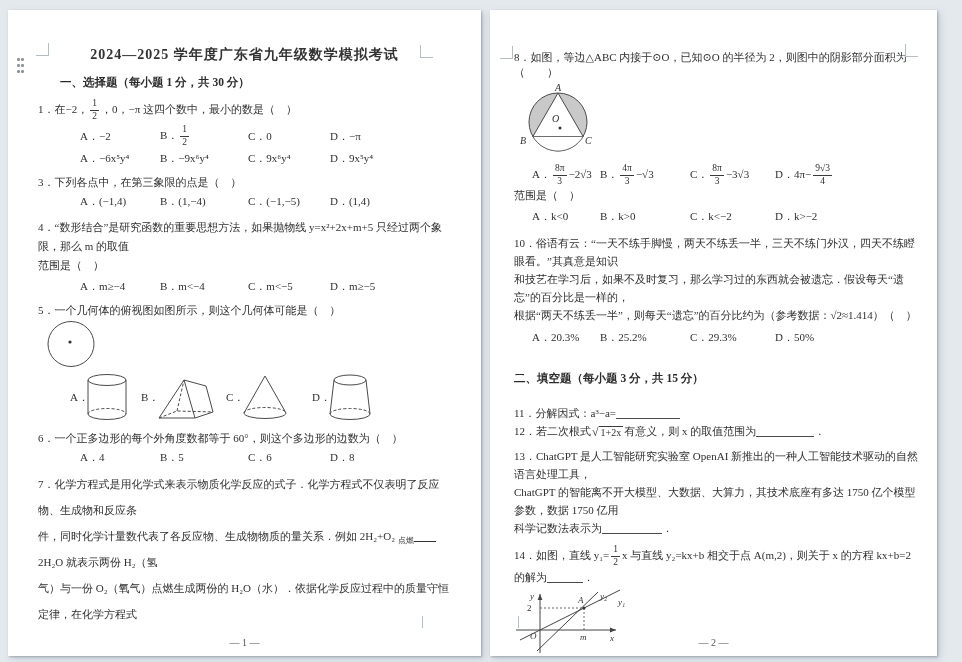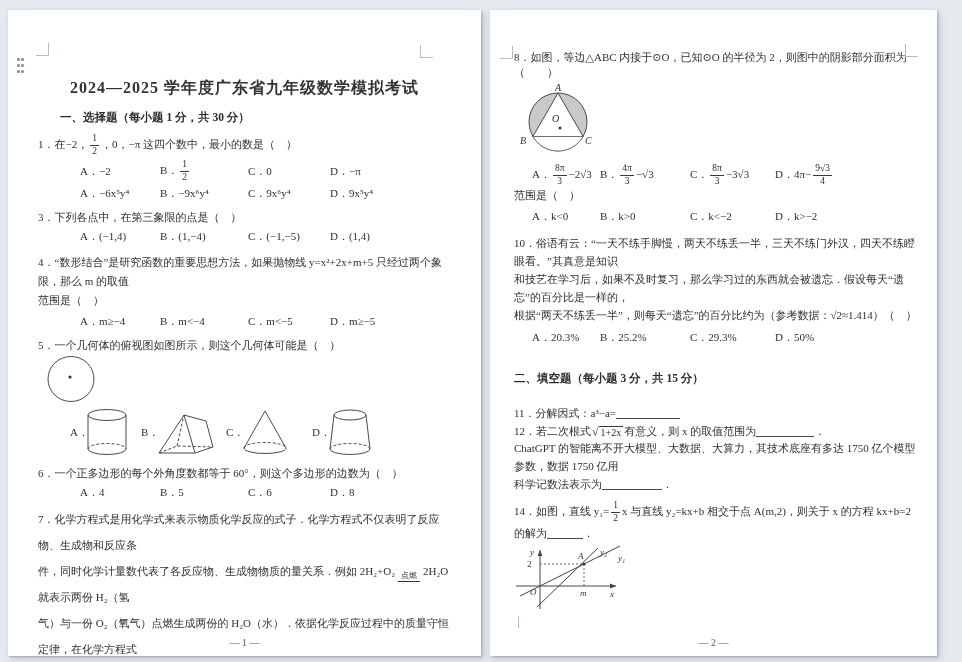--- a/index.html
+++ b/index.html
@@ -1,35 +1,35 @@
 <!DOCTYPE html>
 <html><head>
 <meta charset="utf-8">
 <style>
   html,body{margin:0;padding:0;}
   body{width:962px;height:662px;overflow:hidden;background:#e4e9ee;font-family:"Liberation Serif","DejaVu Serif",serif;color:#2f2f2f;}
   .canvas{position:relative;width:962px;height:662px;background:#e4e9ee;}
   .page{position:absolute;top:10px;background:#ffffff;box-shadow:1px 1px 2px rgba(100,110,125,.45),3px 3px 7px rgba(125,135,150,.30);}
   .page1{left:8px;width:473px;height:646px;padding:0 30px 0 30px;box-sizing:border-box;}
   .page2{left:490px;width:447px;height:646px;padding:0 14px 0 24px;box-sizing:border-box;}
-  .title{margin:68px 0 0 0;font-size:16px;font-weight:bold;text-align:center;letter-spacing:1px;color:#333;font-family:Liberation Serif, serif;}
+  .title{margin:36px 0 0 0;font-size:14px;font-weight:bold;text-align:center;letter-spacing:1px;color:#333;font-family:Liberation Serif, serif;}
   .sec{margin:11px 0 0 22px;font-size:11.5px;font-weight:bold;color:#2b2b2b;}
   .q{margin:9px 0 0 0;font-size:11px;line-height:15px;}
   .q.l19{line-height:19px;margin-top:9px;}
   .cont{margin:0;font-size:11px;line-height:19px;}
   .opts{display:flex;margin:4px 0 0 42px;font-size:11px;line-height:15px;align-items:center;}
   .page1 .opts .c1{width:80px}.page1 .opts .c2{width:88px}.page1 .opts .c3{width:82px}.page1 .opts .c4{flex:1}
   .page2 .opts{margin-left:18px;}
   .page2 .opts .c1{width:68px}.page2 .opts .c2{width:90px}.page2 .opts .c3{width:85px}.page2 .opts .c4{flex:1}
   .dl{margin:0;font-size:11px;line-height:26px;}
   .dl.first{margin-top:6px;}
   .frac{display:inline-flex;flex-direction:column;align-items:center;vertical-align:middle;line-height:1;margin:0 2px;font-size:9.5px;}
   .frac .fn{padding:0 2px 1px 2px;border-bottom:1px solid #3a3a3a;}
   .frac .fd{padding-top:1px;}
-  .rxn{display:inline-flex;flex-direction:column;align-items:center;vertical-align:-3px;line-height:1;margin:0 3px;}
+  .rxn{display:inline-flex;flex-direction:row;align-items:center;vertical-align:-3px;line-height:1;margin:0 3px;}
   .rxn .cond{font-size:8px;color:#2f2f2f;padding-bottom:1px;}
   .rxn .bar{width:22px;border-top:1.5px solid #333;height:1px;}
   .sqrt{display:inline-flex;align-items:flex-start;vertical-align:-1px;margin:0 1px;}
   .sqrt .sym{font-size:12px;line-height:12px;}
   .sqrt .body{border-top:1px solid #3a3a3a;font-size:10px;line-height:12px;padding:0 2px;}
   .blank{display:inline-block;border-bottom:1px solid #4a4a4a;height:11px;vertical-align:-2px;}
   .w64{width:64px}.w58{width:58px}.w60{width:60px}.w36{width:36px}
   .shapes{display:flex;align-items:center;margin:0 0 0 20px;height:50px;}
   .shapes .lbl{font-size:11px;width:16px;}
   .footer{position:absolute;bottom:8px;left:0;width:100%;text-align:center;font-size:10px;color:#555;}
@@ -217,20 +217,21 @@
 
     <p class="sec" style="margin:26px 0 0 0">二、填空题（每小题 3 分，共 15 分）</p>
 
     <p class="q" style="margin-top:20px"><span>11．分解因式：a³−a=</span><span class="blank w64"></span></p>
 
     <p class="q" style="margin-top:3px"><span>12．若二次根式</span><span class="sqrt">
           <span class="sym">√</span>
           <span class="body">1+2x</span>
         </span><span>有意义，则 x 的取值范围为</span><span class="blank w58"></span><span>．</span></p>
 
+    <p class="q" style="margin-top:8px;line-height:18px">13．ChatGPT 是人工智能研究实验室 OpenAI 新推出的一种人工智能技术驱动的自然语言处理工具，</p>
     <p class="cont" style="line-height:18px">ChatGPT 的智能离不开大模型、大数据、大算力，其技术底座有多达 1750 亿个模型参数，数据 1750 亿用</p>
     <p class="cont" style="line-height:18px"><span>科学记数法表示为</span><span class="blank w60"></span><span>．</span></p>
 
     <p class="q" style="margin-top:8px;line-height:20px"><span>14．如图，直线 y₁=</span><span class="frac">
           <span class="fn">1</span>
           <span class="fd">2</span>
         </span><span>x 与直线 y₂=kx+b 相交于点 A(m,2)，则关于 x 的方程 kx+b=2 的解为</span><span class="blank w36"></span><span>．</span></p>
     <div class="figblock" style="margin-left:0">
       <svg width="120" height="66" viewBox="0 0 120 66">
         <line x1="2" y1="41" x2="102" y2="41" stroke="#444"></line>

